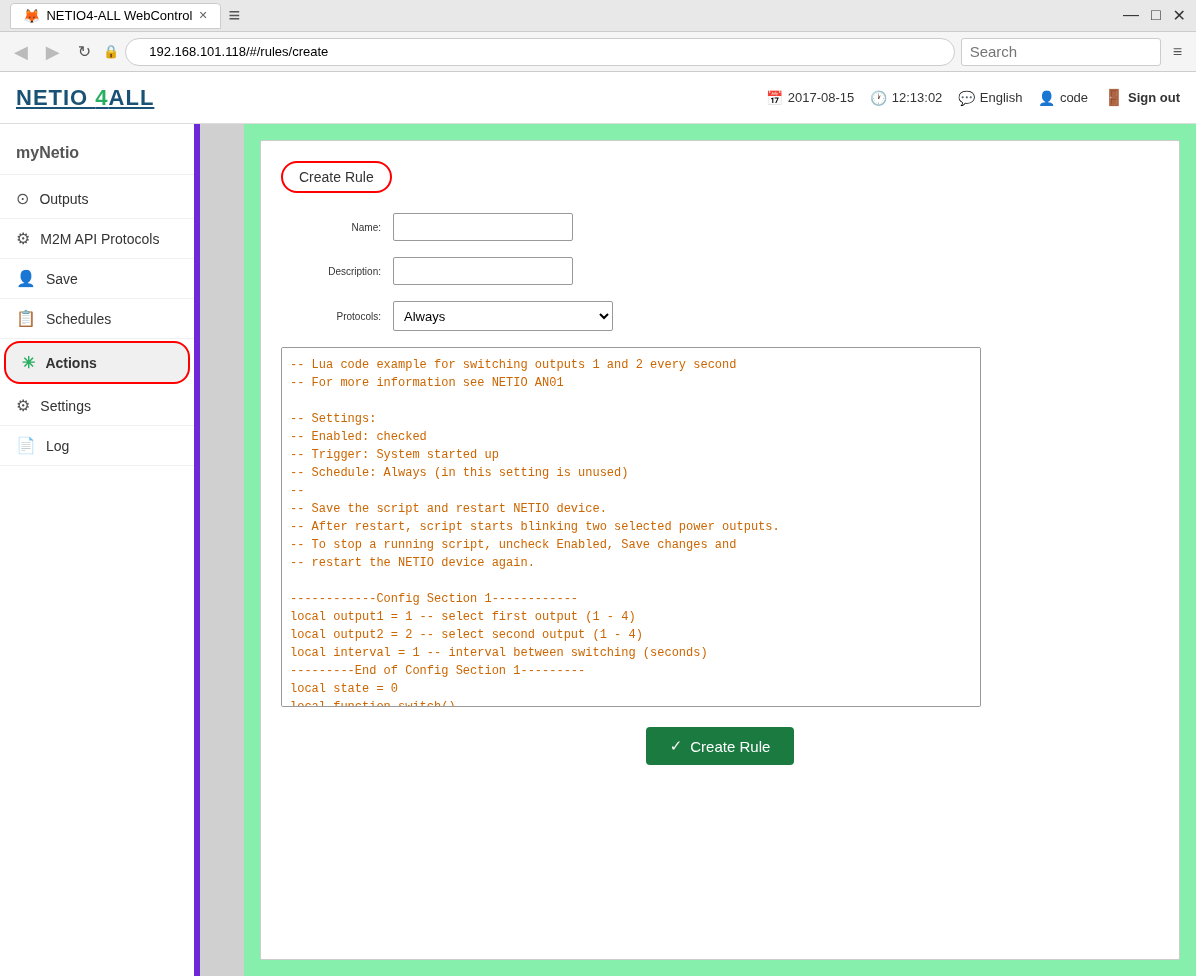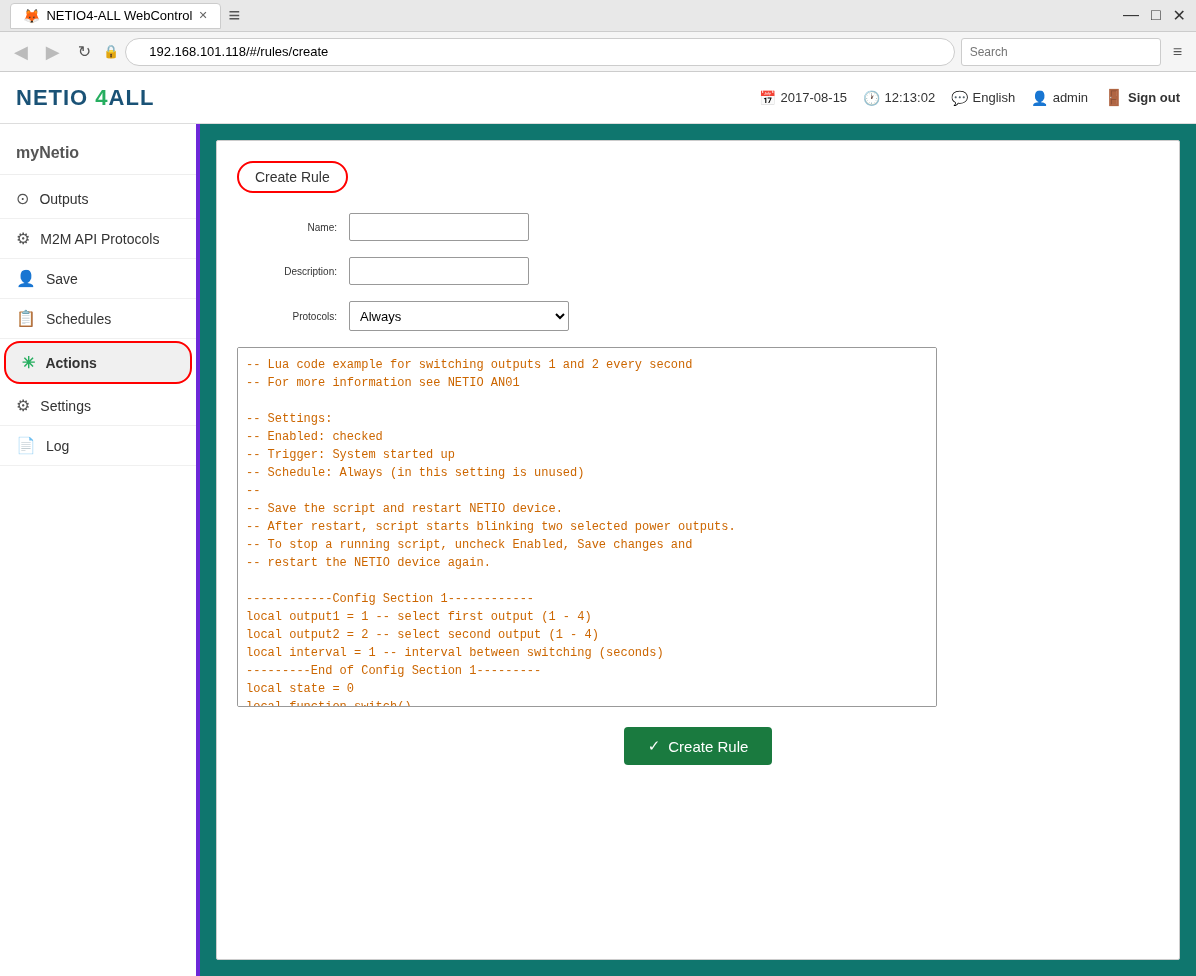--- a/index.html
+++ b/index.html
@@ -49,21 +49,21 @@
       padding: 0 23px;
       font-size: 13px;
       background: white;
     }
     .search-bar {
       height: 28px;
       width: 200px;
       border: 1px solid #ccc;
       border-radius: 3px;
       padding: 0 8px;
-      font-size: 12px;
+      font-size: 15px;
       background: white;
     }
     .reload-btn { font-size: 16px; color: #555; cursor: pointer; background: none; border: none; padding: 2px 6px; }
     .menu-btn { font-size: 16px; color: #555; cursor: pointer; background: none; border: none; padding: 2px 6px; }
 
     
     .app-container {
       display: flex;
       flex-direction: column;
       height: calc(976px - 72px);
@@ -78,21 +78,21 @@
       align-items: center;
       padding: 0 16px;
       border-bottom: 1px solid #ddd;
       gap: 20px;
     }
     .logo-area {
       display: flex;
       flex-direction: column;
       line-height: 1;
     }
-    .logo-netio { font-size: 22px; font-weight: bold; color: #1a5276; letter-spacing: 1px; }
+    .logo-netio { font-size: 22px; font-weight: bold; color: #1a5276; letter-spacing: 1px; text-decoration: underline; }
     .logo-netio span { color: #27ae60; }
     .header-right {
       margin-left: auto;
       display: flex;
       align-items: center;
       gap: 16px;
       font-size: 13px;
       color: #333;
     }
     .header-item { display: flex; align-items: center; gap: 4px; }
@@ -111,21 +111,21 @@
     .main-area {
       display: flex;
       flex: 1;
       overflow: hidden;
     }
 
     
     .sidebar {
       width: 200px;
       background: white;
-      border-right: 4px solid #6d28d9;
+      border-right: 6px solid #6d28d9;
       padding-top: 8px;
       flex-shrink: 0;
     }
     .sidebar-logo {
       padding: 12px 16px;
       font-size: 16px;
       font-weight: bold;
       color: #555;
       border-bottom: 1px solid #eee;
       margin-bottom: 4px;
@@ -145,21 +145,22 @@
       font-weight: bold;
     }
     .sidebar-item .si-icon { font-size: 16px; color: #555; }
     .sidebar-item.active .si-icon { color: #27ae60; }
 
     
     .content-area {
       flex: 1;
       padding: 16px;
       overflow-y: auto;
-      background: #0f766e;
+      background: #86efac;
+      margin-left: 44px;
     }
 
     .white-panel {
       background: white;
       border: 1px solid #ccc;
       border-radius: 2px;
       padding: 20px;
       min-height: 100%;
     }
 
@@ -304,21 +305,21 @@
       <div class="header-item">
         <span class="header-icon">🕐</span>
         <span>12:13:02</span>
       </div>
       <div class="header-item">
         <span class="header-icon">💬</span>
         <span>English</span>
       </div>
       <div class="header-item">
         <span class="header-icon">👤</span>
-        <span>admin</span>
+        <span>code</span>
       </div>
       <div class="signout-btn">
         <span style="font-size:16px;">🚪</span>
         <span>Sign out</span>
       </div>
     </div>
   </div>
 
   <div class="main-area">
 

